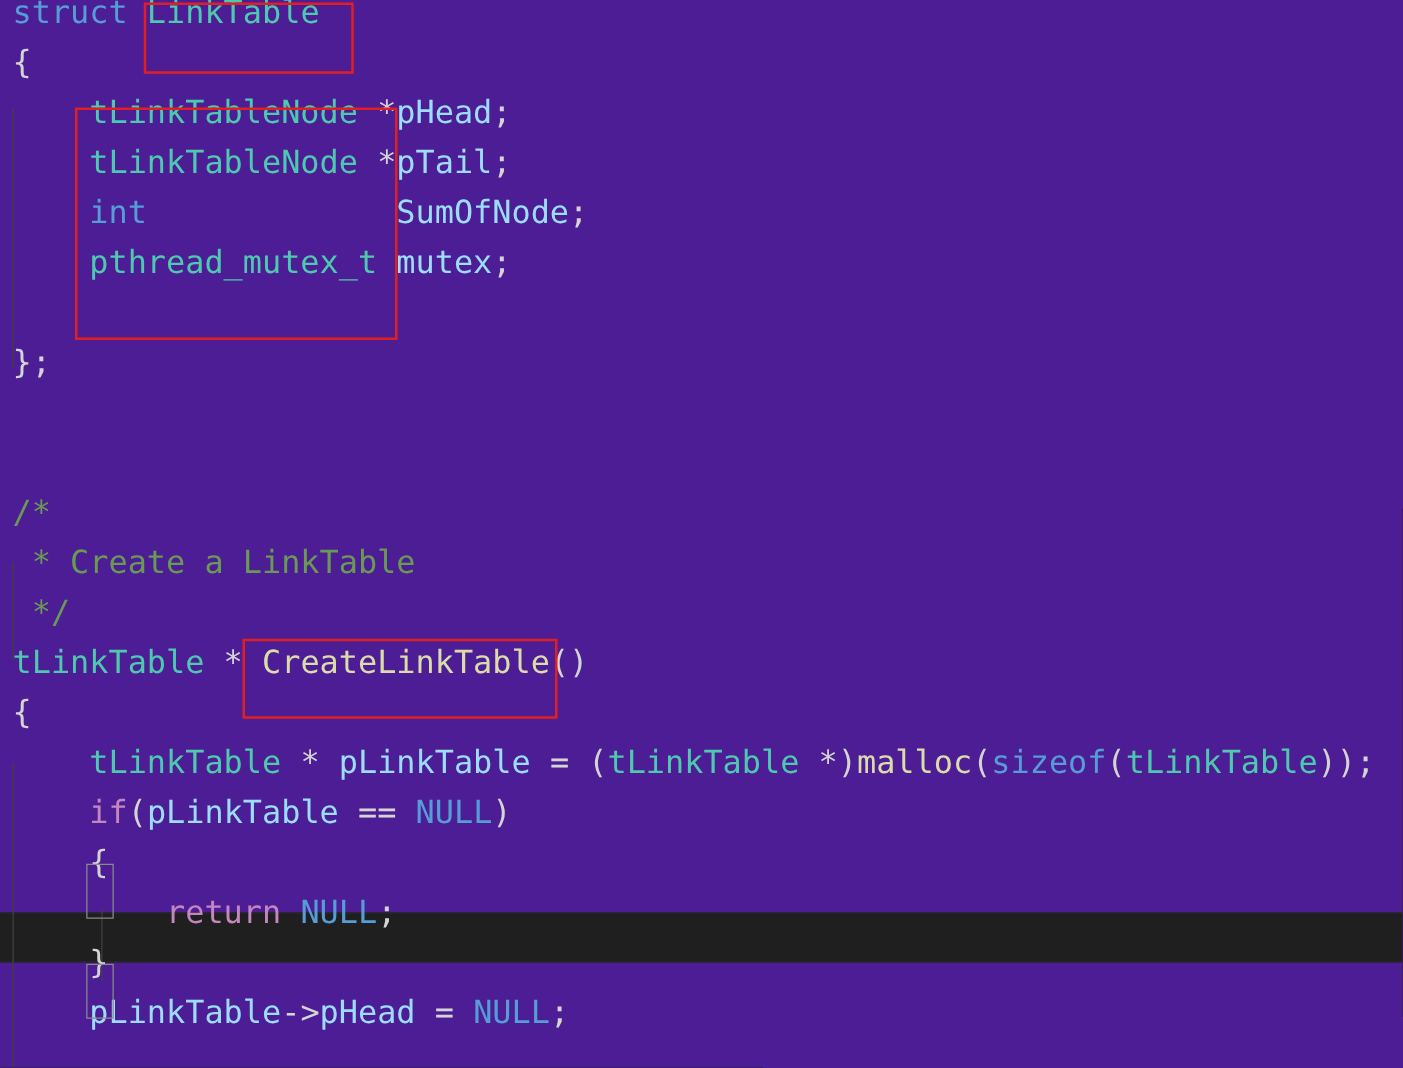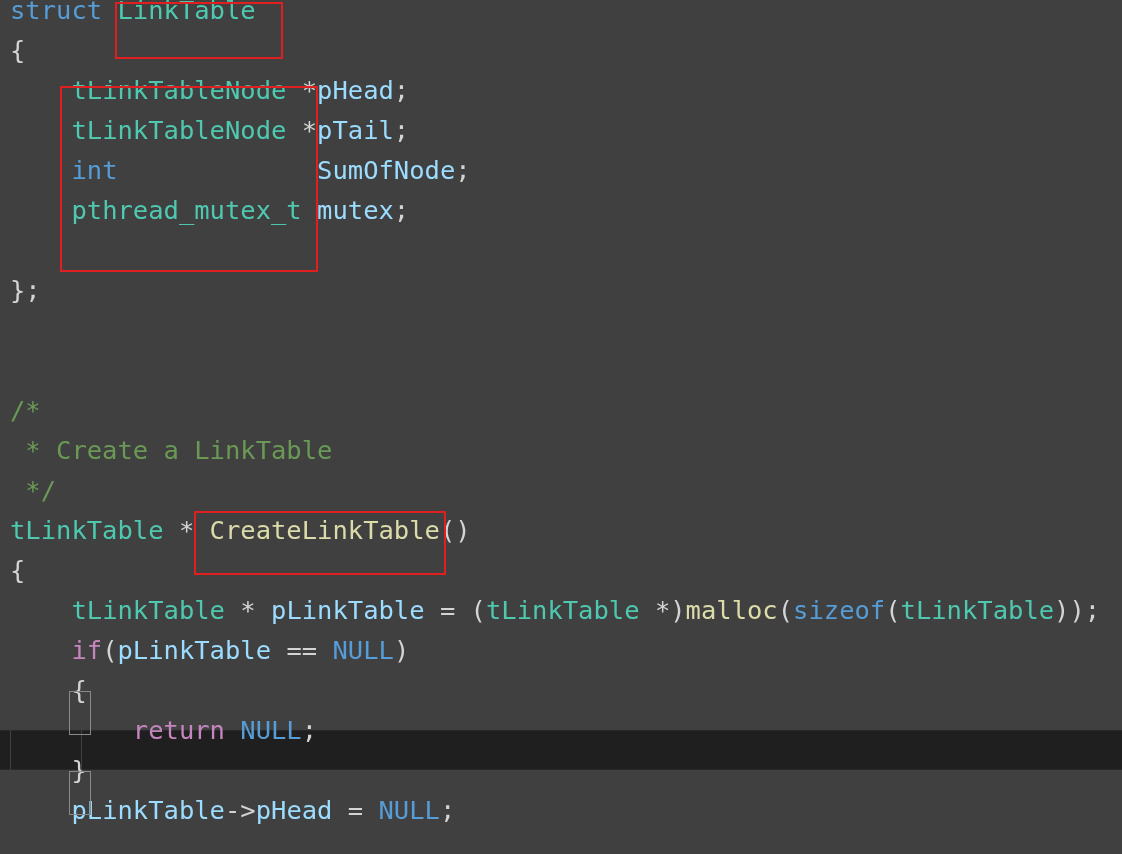--- a/index.html
+++ b/index.html
@@ -11,21 +11,21 @@
     width: 1122px;
     height: 854px;
     overflow: hidden;
     font-family: "DejaVu Sans Mono", "Liberation Mono", monospace;
   }
 
   #editor {
     position: relative;
     width: 1122px;
     height: 854px;
-    background: #404040;
+    background: #4c1d95;
     overflow: hidden;
   }
 
   
   #code {
     position: absolute;
     left: 0;
     top: 0;
     width: 1122px;
     font-size: 25.5px;

